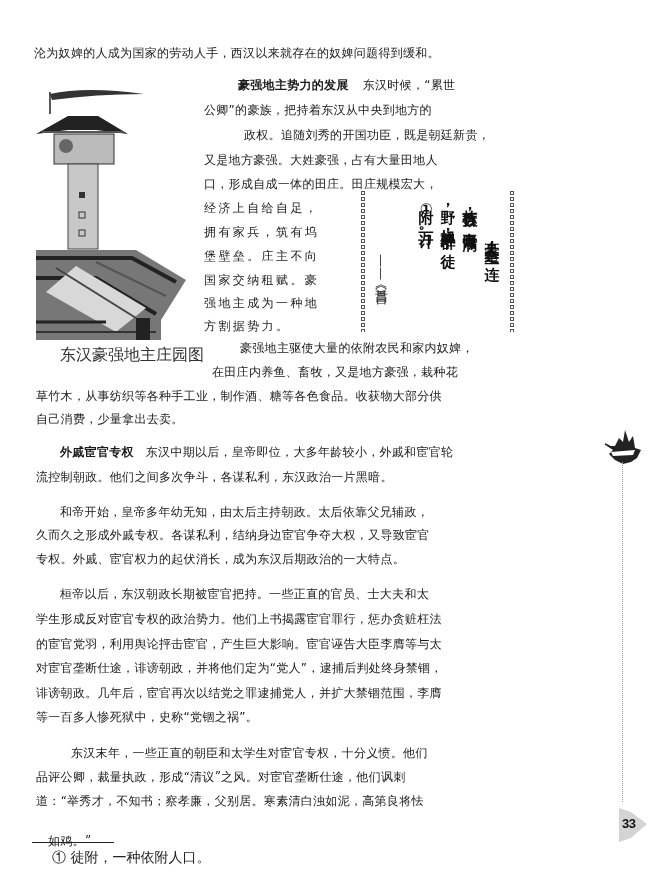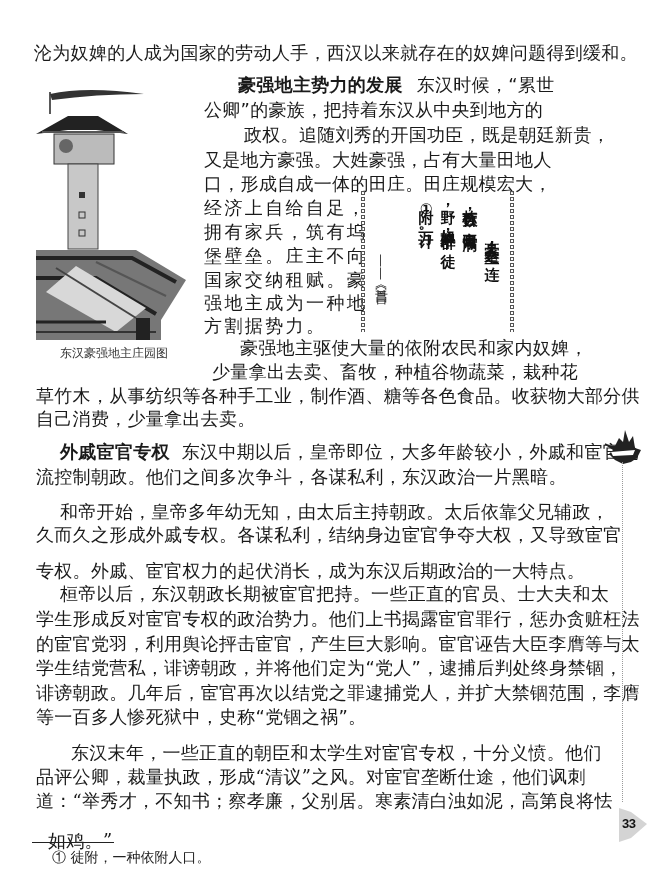--- a/index.html
+++ b/index.html
@@ -1,27 +1,27 @@
 <!DOCTYPE html>
 <html><head>
 <meta charset="utf-8">
 <style>
   html, body { margin:0; padding:0; }
   body {
     width:650px; height:888px; background:#ffffff; position:relative; overflow:hidden;
     font-family: "DejaVu Serif", "Liberation Serif", serif; color:#1a1a1a;
   }
-  .line { position:absolute; white-space:nowrap; font-size:18px; line-height:20px; letter-spacing:0.3px; }
+  .line { position:absolute; white-space:nowrap; font-size:12px; line-height:20px; letter-spacing:0.3px; }
   .sans { font-family: "DejaVu Sans", "Liberation Sans", sans-serif; }
   .hd { font-weight:bold; font-family:"DejaVu Sans","Liberation Sans",sans-serif; }
 
   
   .figure { position:absolute; left:36px; top:82px; width:156px; height:258px; }
   .figure svg { width:100%; height:100%; display:block; }
-  .caption { position:absolute; left:60px; top:345px; font-size:12px; color:#333; font-family:"Liberation Serif","DejaVu Serif",serif; white-space:nowrap; }
+  .caption { position:absolute; left:60px; top:345px; font-size:16px; color:#333; font-family:"Liberation Serif","DejaVu Serif",serif; white-space:nowrap; }
 
   
   .quote { position:absolute; left:360px; top:190px; width:155px; height:142px; }
   .quote .border { position:absolute; top:0; bottom:0; width:6px;
     background-image: radial-gradient(circle at 3px 3px, transparent 1.4px, #555 1.5px, #555 2.2px, transparent 2.3px);
     background-size:6px 6px; }
   .quote .border.l { left:0; } .quote .border.r { right:0; }
   .vcol { position:absolute; top:8px; writing-mode:vertical-rl; font-family:"DejaVu Sans","Liberation Sans",sans-serif; font-weight:bold; font-size:15px; letter-spacing:2px; line-height:18px; color:#111; }
   .vsrc { position:absolute; top:64px; writing-mode:vertical-rl; font-size:13px; color:#222; font-family:"DejaVu Serif",serif; }
 
@@ -87,37 +87,37 @@
   <div class="border l"></div>
   <div class="border r"></div>
   <div class="vcol" style="right:14px;top:40px">豪人之室，连</div>
   <div class="vcol" style="right:36px">栋数百，膏田满</div>
   <div class="vcol" style="right:58px">野，奴婢千群，徒</div>
   <div class="vcol" style="right:80px">附①万计。</div>
   <div class="vsrc" style="left:12px">——《昌言》</div>
 </div>
 
 <div class="line" style="left:240px;top:338px;">豪强地主驱使大量的依附农民和家内奴婢，</div>
-<div class="line" style="left:212px;top:362px;">少量拿出去卖、畜牧，种植谷物蔬菜，栽种花</div>
+<div class="line" style="left:212px;top:362px;">在田庄内养鱼、畜牧，又是地方豪强，栽种花</div>
 <div class="line" style="left:36px;top:386px;">草竹木，从事纺织等各种手工业，制作酒、糖等各色食品。收获物大部分供</div>
 <div class="line" style="left:36px;top:409px;">自己消费，少量拿出去卖。</div>
 
 <div class="line sans" style="left:60px;top:442px;">
   <span class="hd">外戚宦官专权</span><span style="display:inline-block;width:12px"></span><span>东汉中期以后，皇帝即位，大多年龄较小，外戚和宦官轮</span>
 </div>
 <div class="line sans" style="left:36px;top:467px;">流控制朝政。他们之间多次争斗，各谋私利，东汉政治一片黑暗。</div>
 
 <div class="line" style="left:60px;top:502px;">和帝开始，皇帝多年幼无知，由太后主持朝政。太后依靠父兄辅政，</div>
 <div class="line" style="left:36px;top:525px;">久而久之形成外戚专权。各谋私利，结纳身边宦官争夺大权，又导致宦官</div>
-<div class="line" style="left:36px;top:549px;margin-top:12px;">专权。外戚、宦官权力的起伏消长，成为东汉后期政治的一大特点。</div>
+<div class="line" style="left:36px;top:549px;">专权。外戚、宦官权力的起伏消长，成为东汉后期政治的一大特点。</div>
 
 <div class="line sans" style="left:60px;top:584px;">桓帝以后，东汉朝政长期被宦官把持。一些正直的官员、士大夫和太</div>
 <div class="line sans" style="left:36px;top:609px;">学生形成反对宦官专权的政治势力。他们上书揭露宦官罪行，惩办贪赃枉法</div>
 <div class="line sans" style="left:36px;top:634px;text-align:center;">的宦官党羽，利用舆论抨击宦官，产生巨大影响。宦官诬告大臣李膺等与太</div>
-<div class="line sans" style="left:36px;top:658px;">学生结党营私，诽谤朝政，并将他们定为“党人”，逮捕后判处终身禁锢，</div>
+<div class="line sans" style="left:36px;top:658px;">对宦官垄断仕途，诽谤朝政，并将他们定为“党人”，逮捕后判处终身禁锢，</div>
 <div class="line sans" style="left:36px;top:683px;">诽谤朝政。几年后，宦官再次以结党之罪逮捕党人，并扩大禁锢范围，李膺</div>
 <div class="line sans" style="left:36px;top:707px;">等一百多人惨死狱中，史称“党锢之祸”。</div>
 
 <div class="line" style="left:60px;top:743px;margin-left:11px;">东汉末年，一些正直的朝臣和太学生对宦官专权，十分义愤。他们</div>
 <div class="line" style="left:36px;top:767px;">品评公卿，裁量执政，形成“清议”之风。对宦官垄断仕途，他们讽刺</div>
 <div class="line" style="left:36px;top:791px;">道：“举秀才，不知书；察孝廉，父别居。寒素清白浊如泥，高第良将怯</div>
 <div class="line" style="left:48px;top:815px;margin-top:16px;">如鸡。”</div>
 
 <div class="fn-rule" style="top:842px"></div>
 <div class="fn" style="top:849px">① 徒附，一种依附人口。</div>

